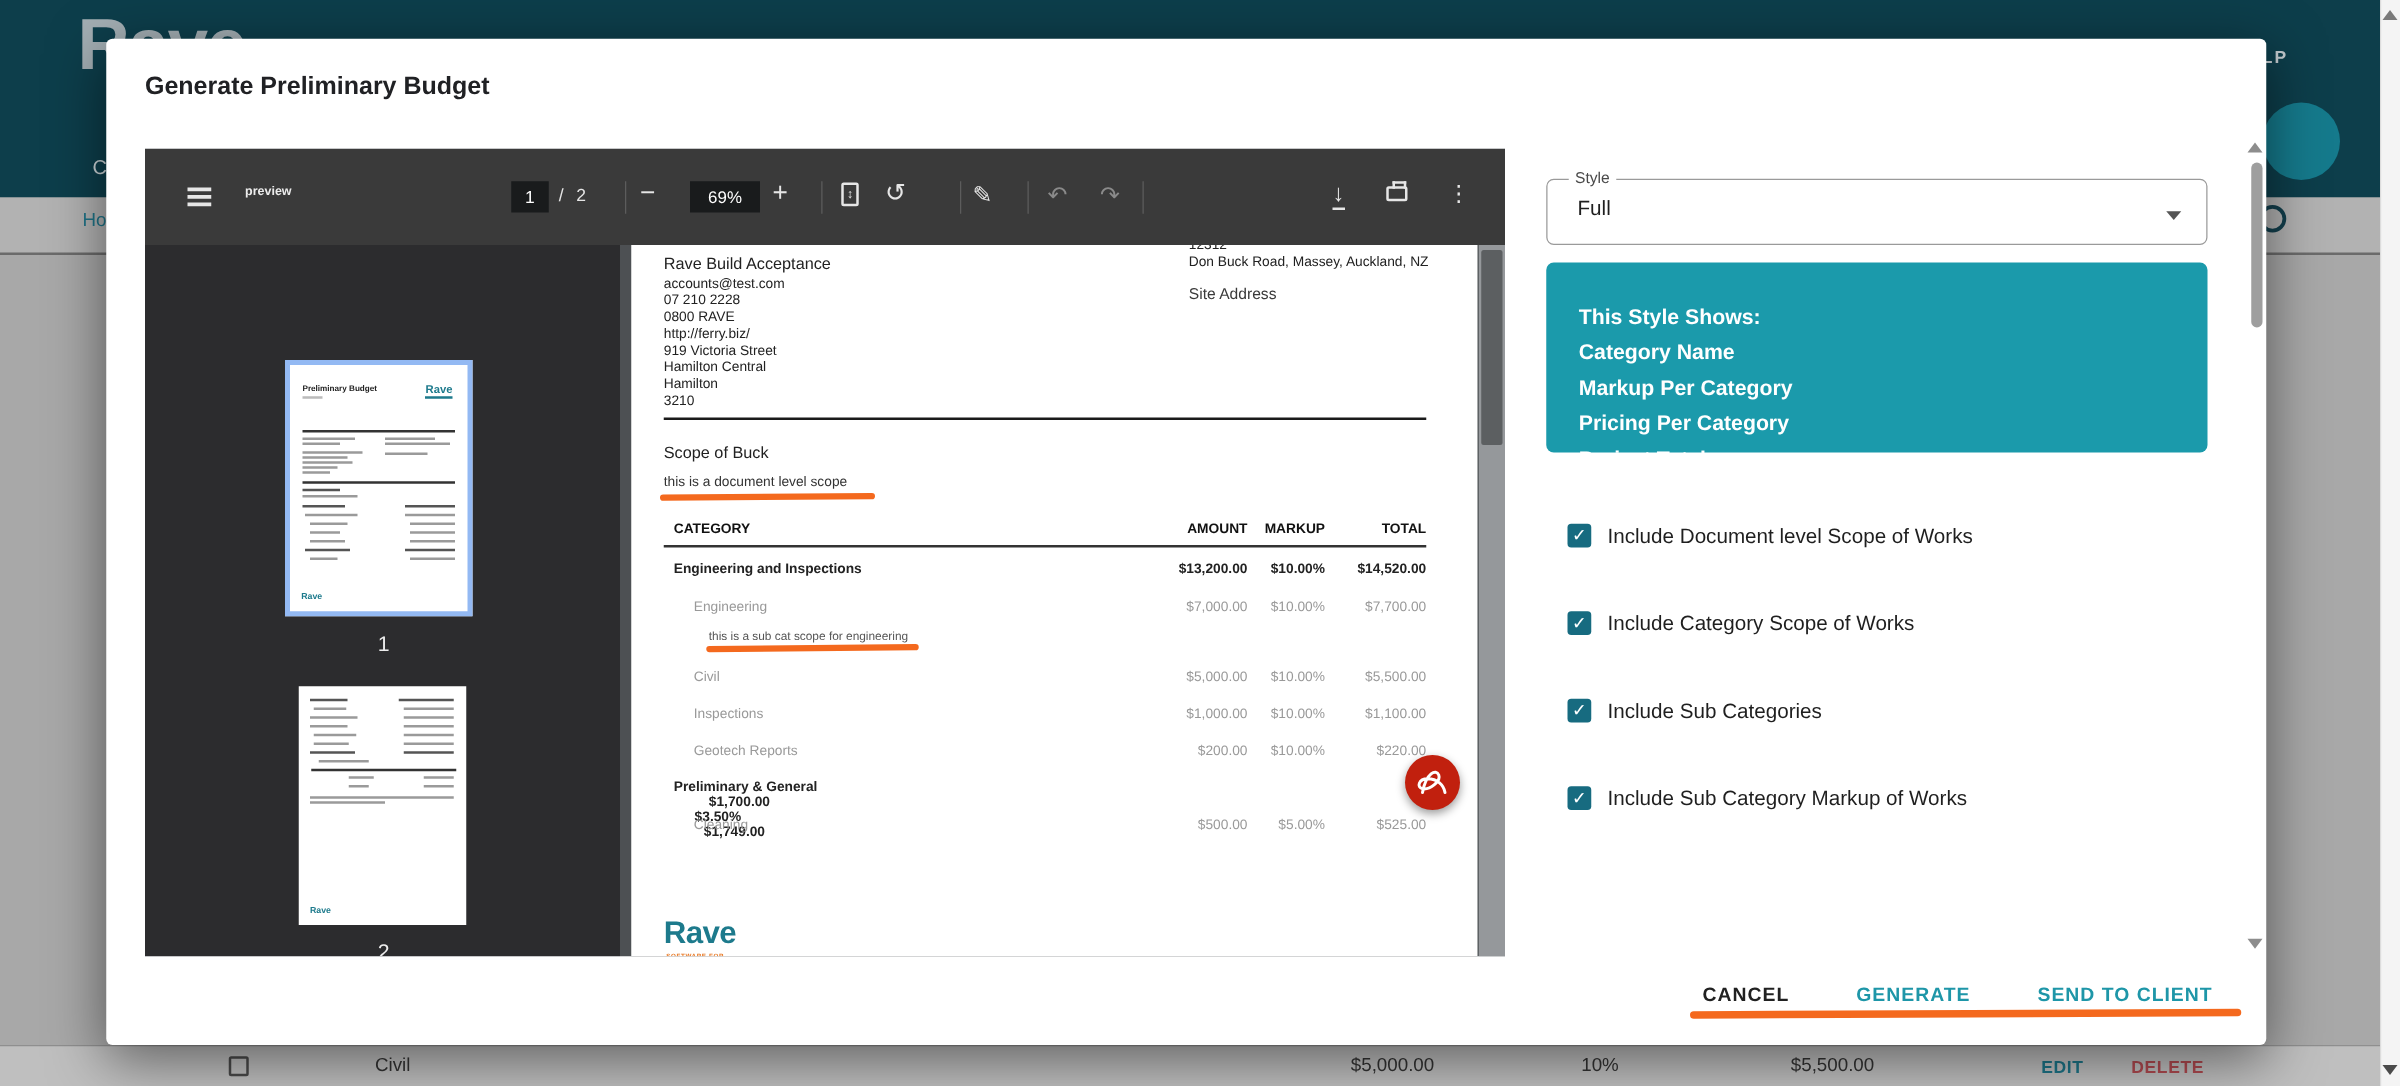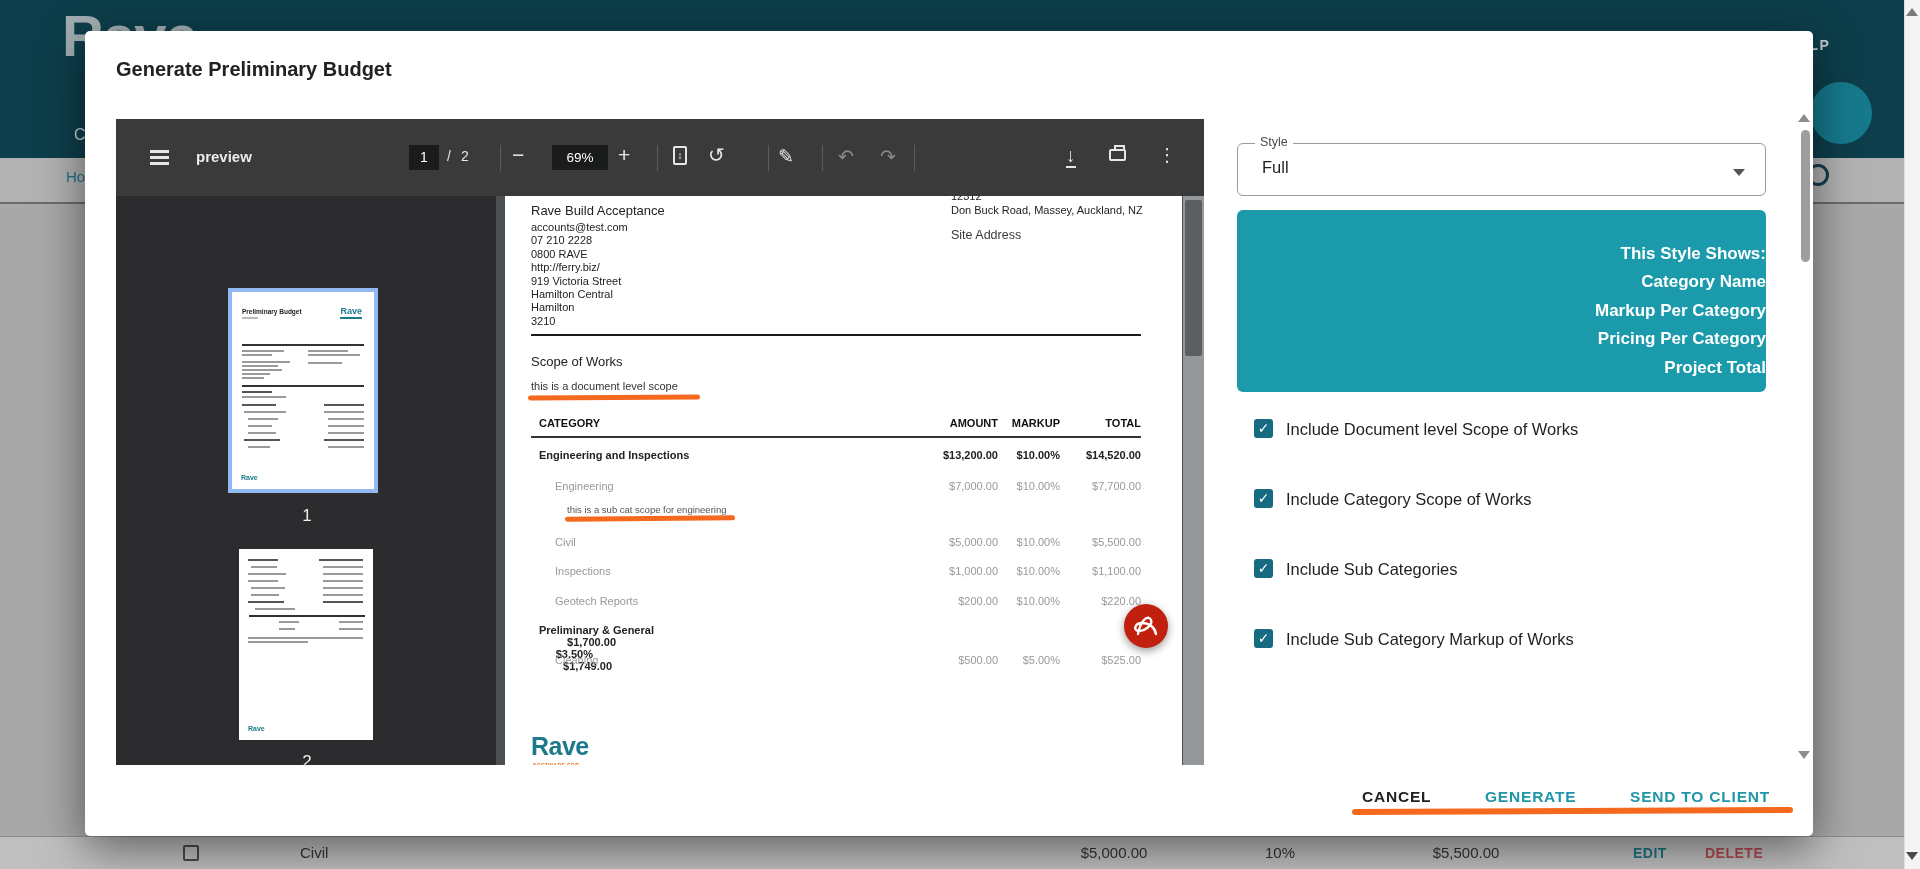--- a/index.html
+++ b/index.html
@@ -32,21 +32,21 @@
          box-shadow:0 12px 45px rgba(0,0,0,.5);}
   .modal-title{left:31px;top:27px;font-size:20px;font-weight:bold;color:#202124;}
 
   
   .viewer{left:31px;top:88px;width:1088px;height:646px;background:#4d5053;overflow:hidden;}
   .pdf-toolbar{left:0;top:0;width:1088px;height:77px;background:#3a3a3a;}
   .tb-icon{color:#e6e6e6;font-size:19px;line-height:19px;}
   .tb-dim{color:#8a8a8a;}
   .tb-divider{width:1px;height:26px;background:#5c5c5c;top:26px;}
   .burger{left:34px;top:31px;width:19px;height:2.5px;background:#e6e6e6;box-shadow:0 6px 0 #e6e6e6,0 12px 0 #e6e6e6;}
-  .tb-title{left:80px;top:29px;font-size:15px;font-weight:600;color:#ececec;}
+  .tb-title{left:80px;top:29px;font-size:10px;font-weight:600;color:#ececec;}
   .tb-pagebox{left:293px;top:26px;width:30px;height:25px;background:#191b1c;color:#fff;
               font-size:14px;text-align:center;line-height:25px;}
   .tb-zoombox{left:436px;top:26px;width:56px;height:25px;background:#191b1c;color:#fff;
               font-size:13.5px;text-align:center;line-height:25px;}
   .fit-rect{left:557px;top:27px;width:14px;height:19px;border:2px solid #e6e6e6;border-radius:2px;
             color:#e6e6e6;font-size:10px;text-align:center;line-height:15px;}
   .dl-arrow{border-bottom:2.5px solid #e6e6e6;padding-bottom:1px;}
   .printer{left:993px;top:30px;width:17px;height:12px;border:2px solid #e6e6e6;border-radius:2px;}
   .printer:before{content:"";position:absolute;left:3px;top:-6px;width:7px;height:4px;border:2px solid #e6e6e6;border-bottom:none;}
 
@@ -84,22 +84,22 @@
   .page-logo{position:absolute;left:26px;top:538px;font-size:25px;font-weight:bold;color:#1d7a8c;letter-spacing:-.5px;line-height:25px;}
   .page-logo-sub{position:absolute;left:28px;top:566px;font-size:5px;font-weight:bold;color:#e87722;letter-spacing:.5px;}
   .adobe-fab{left:1008px;top:485px;width:44px;height:44px;border-radius:50%;background:#c1200e;
              box-shadow:0 3px 8px rgba(0,0,0,.4);}
 
   
   .style-field{left:1152px;top:112px;width:529px;height:53px;border:1px solid #9a9a9a;border-radius:6px;}
   .style-legend{left:1170px;top:104px;background:#fff;padding:0 5px;font-size:12.5px;color:#4a4a4a;}
   .style-value{left:1177px;top:127px;font-size:16.5px;color:#1f1f1f;}
   .style-arrow{left:1648px;top:138px;border-left:6px solid transparent;border-right:6px solid transparent;border-top:7px solid #555;}
-  .info-box{left:1152px;top:179px;width:529px;height:182px;background:#1b9aab;border-radius:6px;color:#fff;
-            padding:29px 0 0 26px;text-align:right;}
+  .info-box{left:1152px;top:179px;width:529px;height:152px;background:#1b9aab;border-radius:6px;color:#fff;
+            padding:29px 0 0 26px;}
   .info-head{font-size:17px;font-weight:bold;line-height:29px;}
   .info-line{font-size:17px;font-weight:600;line-height:28.5px;}
   .cb-box{width:19px;height:19px;background:#176b80;border-radius:3px;color:#fff;font-size:14px;
           text-align:center;line-height:19px;}
   .cb-label{font-size:16.5px;color:#1f1f1f;}
   .m-scroll-thumb{left:1716px;top:99px;width:9px;height:132px;background:#9e9e9e;border-radius:5px;}
 
   
   .btn{font-size:15.5px;font-weight:bold;letter-spacing:.8px;background:none;border:none;cursor:pointer;padding:0;}
   .btn-cancel{color:#212121;}
@@ -239,21 +239,21 @@
           <div>accounts@test.com</div>
           <div>07 210 2228</div>
           <div>0800 RAVE</div>
           <div>http://ferry.biz/</div>
           <div>919 Victoria Street</div>
           <div>Hamilton Central</div>
           <div>Hamilton</div>
           <div>3210</div>
         </div>
         <div class="hr-thick" style="top:138px;"></div>
-        <div class="pg" style="left:26px;top:158px;font-size:13px;">Scope of Works</div>
+        <div class="pg" style="left:26px;top:158px;font-size:13px;">Scope of Buck</div>
         <div class="pg" style="left:26px;top:184px;font-size:11px;color:#333;">this is a document level scope</div>
         <div class="orange-line" style="left:23px;top:199px;width:172px;transform:rotate(-.4deg);"></div>
 
         <div class="tbl-row tbl-head" style="top:221px;">
           <span class="nm">CATEGORY</span>
           <span class="c1">AMOUNT</span>
           <span class="c2">MARKUP</span>
           <span class="c3">TOTAL</span>
         </div>
         <div class="pg" style="left:26px;top:240px;width:610px;height:1.5px;background:#333;"></div>

